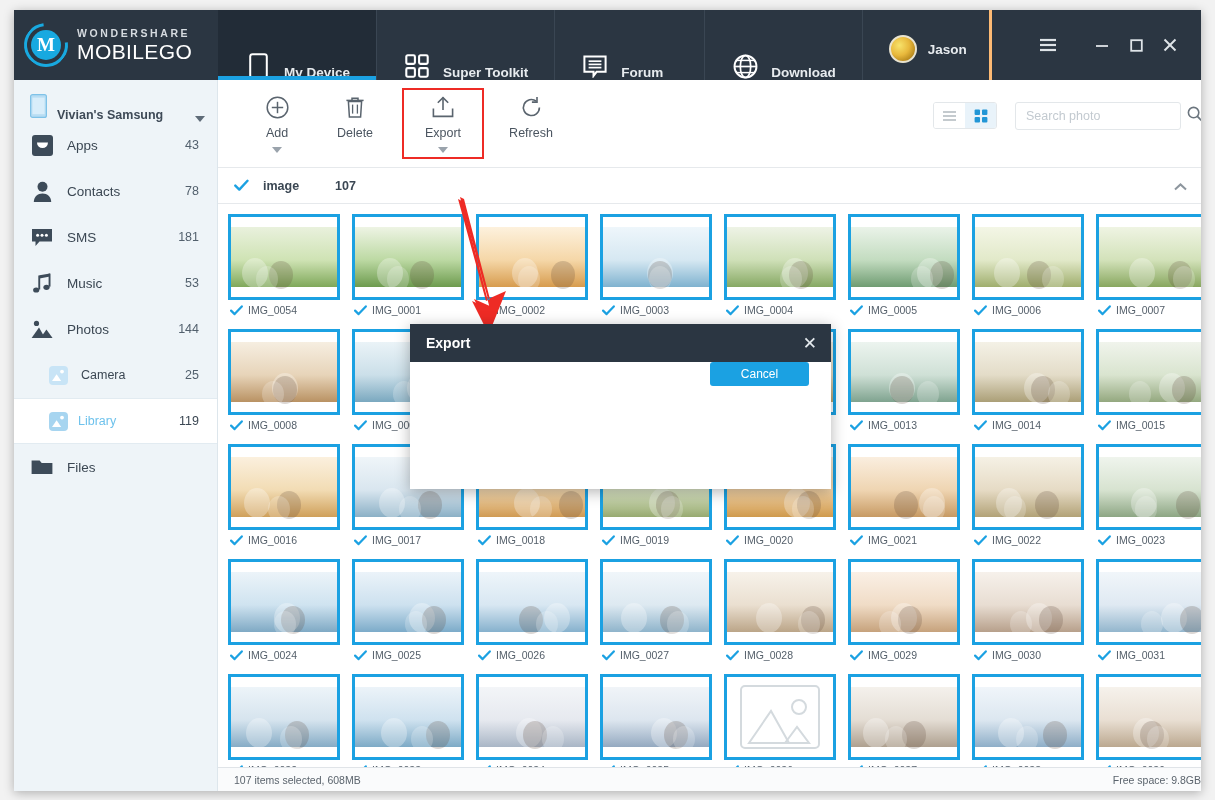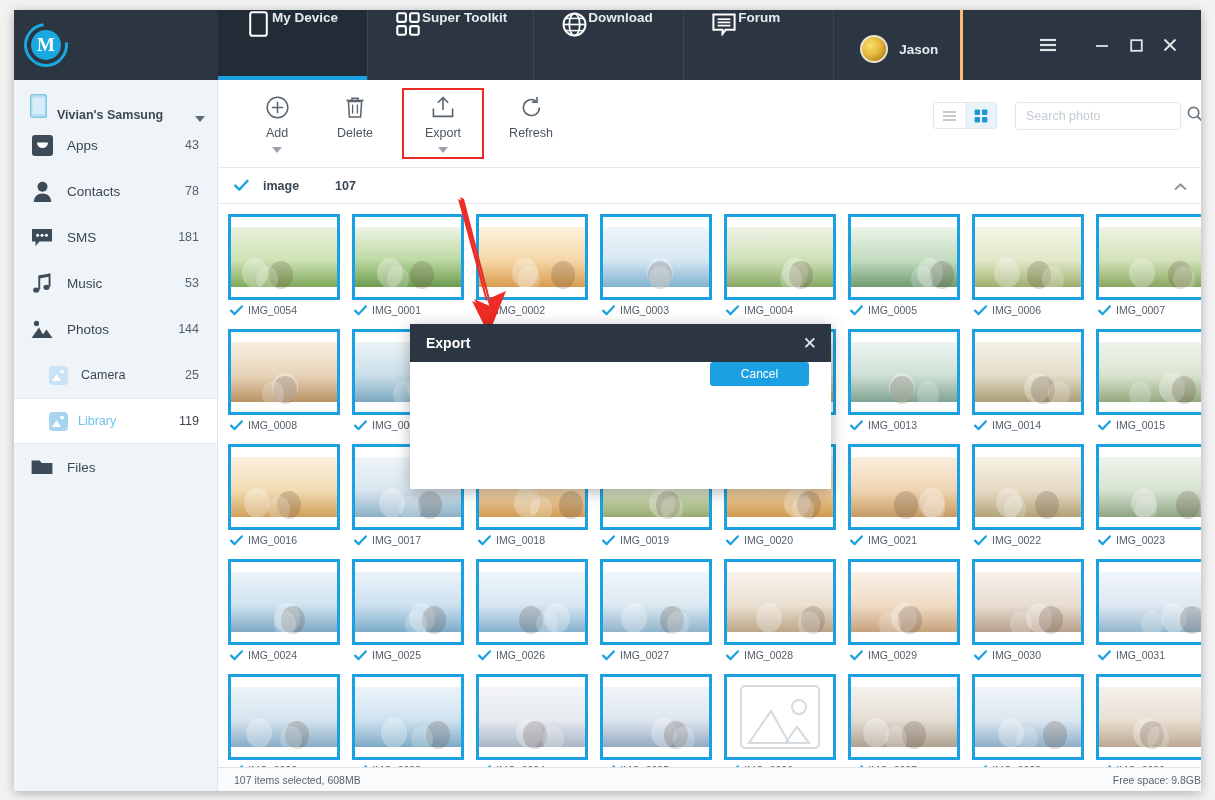--- a/index.html
+++ b/index.html
@@ -70,21 +70,21 @@
     margin-bottom: 3px;
   }
   .brand-bottom {
     font-size: 21px; letter-spacing: .4px;
     color: #ffffff; font-weight: 300;
   }
   .brand-bottom b { font-weight: 400; }
 
   .nav { display: flex; align-items: stretch; flex: 1; }
   .nav-item {
-    display: flex; align-items: flex-start; gap: 0;
+    display: flex; align-items: flex-end; gap: 12px;
     padding: 0 26px;
     color: #e7ebee;
     font-size: 13.5px; font-weight: bold;
     cursor: pointer;
     border-right: 1px solid #3a4653;
     position: relative;
     min-width: 150px;
   }
   .nav-item.active { background: #222c37; }
   .nav-item.active::after {
@@ -329,20 +329,24 @@
 
 <div id="app">
 <div class="window">
 
   <div class="header">
     <div class="brand">
       <div class="logo-mark">
         <div class="logo-ring"></div>
         <div class="logo-inner">M</div>
       </div>
+      <div class="brand-text">
+        <div class="brand-top">WONDERSHARE</div>
+        <div class="brand-bottom"><span>MOBILE</span><b>GO</b></div>
+      </div>
     </div>
 
     <div class="nav">
       <div class="nav-item active">
         <span class="nav-icon">
           <svg width="19" height="26" viewBox="0 0 19 26">
                 <rect x="1.2" y="1.2" width="16.6" height="23.6" rx="2.4" fill="none" stroke="#fff" stroke-width="2"></rect>
               </svg>
         </span>
         <span>My Device</span>
@@ -350,43 +354,43 @@
       <div class="nav-item">
         <span class="nav-icon">
           <svg width="24" height="24" viewBox="0 0 24 24">
             <rect x="1.3" y="1.3" width="8.6" height="8.6" rx="1.4" fill="none" stroke="#fff" stroke-width="2.1"></rect>
             <rect x="14.1" y="1.3" width="8.6" height="8.6" rx="1.4" fill="none" stroke="#fff" stroke-width="2.1"></rect>
             <rect x="1.3" y="14.1" width="8.6" height="8.6" rx="1.4" fill="none" stroke="#fff" stroke-width="2.1"></rect>
             <rect x="14.1" y="14.1" width="8.6" height="8.6" rx="1.4" fill="none" stroke="#fff" stroke-width="2.1"></rect>
           </svg>
         </span>
         <span>Super Toolkit</span>
+      </div>
+      <div class="nav-item">
+        <span class="nav-icon">
+          <svg width="24" height="24" viewBox="0 0 24 24">
+            <path d="M1.4 2.6h21.2v15.2H13.6l-3.1 4.1v-4.1H1.4z" fill="none" stroke="#fff" stroke-width="2"></path>
+            <line x1="5.6" y1="7.2" x2="18.4" y2="7.2" stroke="#fff" stroke-width="1.7"></line>
+            <line x1="5.6" y1="10.4" x2="18.4" y2="10.4" stroke="#fff" stroke-width="1.7"></line>
+            <line x1="5.6" y1="13.6" x2="18.4" y2="13.6" stroke="#fff" stroke-width="1.7"></line>
+          </svg>
+        </span>
+        <span>Forum</span>
       </div>
       <div class="nav-item">
         <span class="nav-icon">
           <svg width="25" height="25" viewBox="0 0 25 25">
             <circle cx="12.5" cy="12.5" r="11" fill="none" stroke="#fff" stroke-width="1.9"></circle>
             <ellipse cx="12.5" cy="12.5" rx="5.2" ry="11" fill="none" stroke="#fff" stroke-width="1.7"></ellipse>
             <line x1="1.6" y1="12.5" x2="23.4" y2="12.5" stroke="#fff" stroke-width="1.7"></line>
             <line x1="3.4" y1="6.4" x2="21.6" y2="6.4" stroke="#fff" stroke-width="1.5"></line>
             <line x1="3.4" y1="18.6" x2="21.6" y2="18.6" stroke="#fff" stroke-width="1.5"></line>
           </svg>
         </span>
         <span>Download</span>
-      </div>
-      <div class="nav-item">
-        <span class="nav-icon">
-          <svg width="24" height="24" viewBox="0 0 24 24">
-            <path d="M1.4 2.6h21.2v15.2H13.6l-3.1 4.1v-4.1H1.4z" fill="none" stroke="#fff" stroke-width="2"></path>
-            <line x1="5.6" y1="7.2" x2="18.4" y2="7.2" stroke="#fff" stroke-width="1.7"></line>
-            <line x1="5.6" y1="10.4" x2="18.4" y2="10.4" stroke="#fff" stroke-width="1.7"></line>
-            <line x1="5.6" y1="13.6" x2="18.4" y2="13.6" stroke="#fff" stroke-width="1.7"></line>
-          </svg>
-        </span>
-        <span>Forum</span>
       </div>
 
       <div class="nav-user">
         <span class="avatar"></span>
         <span>Jason</span>
       </div>
 
       <div class="win-ctrls">
         <div class="win-btn ham">
           <svg width="18" height="14" viewBox="0 0 18 14">

